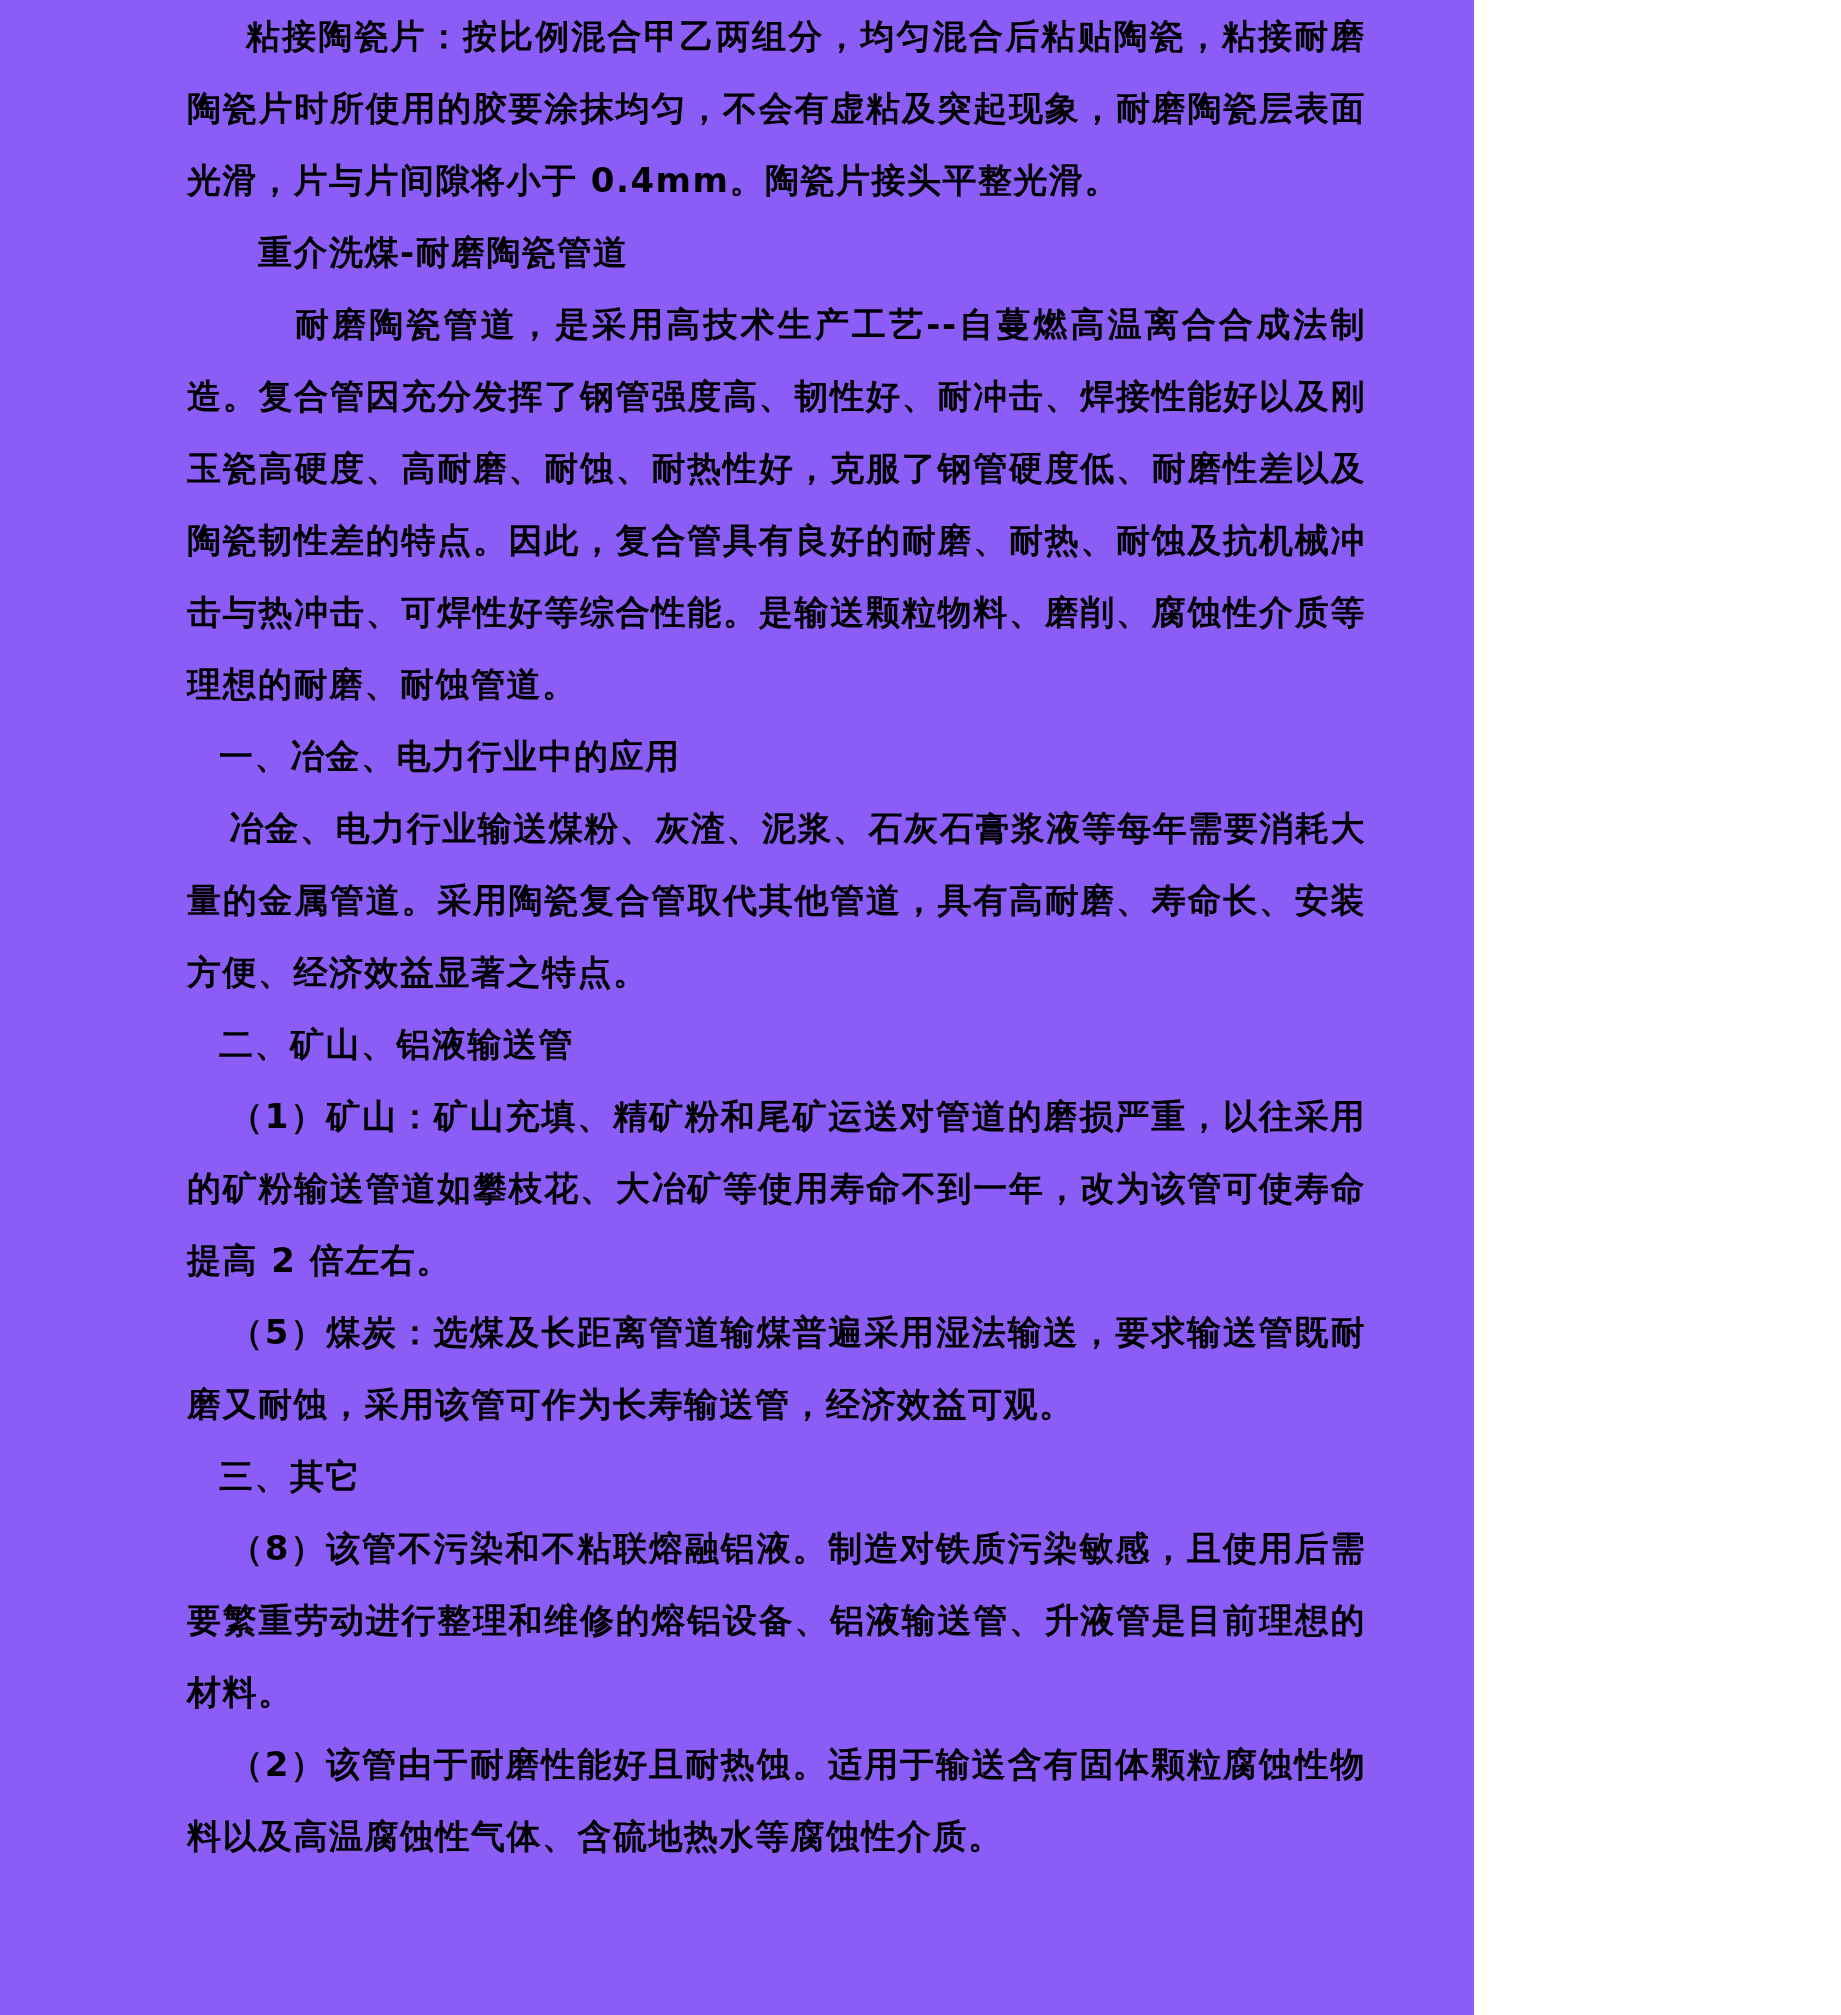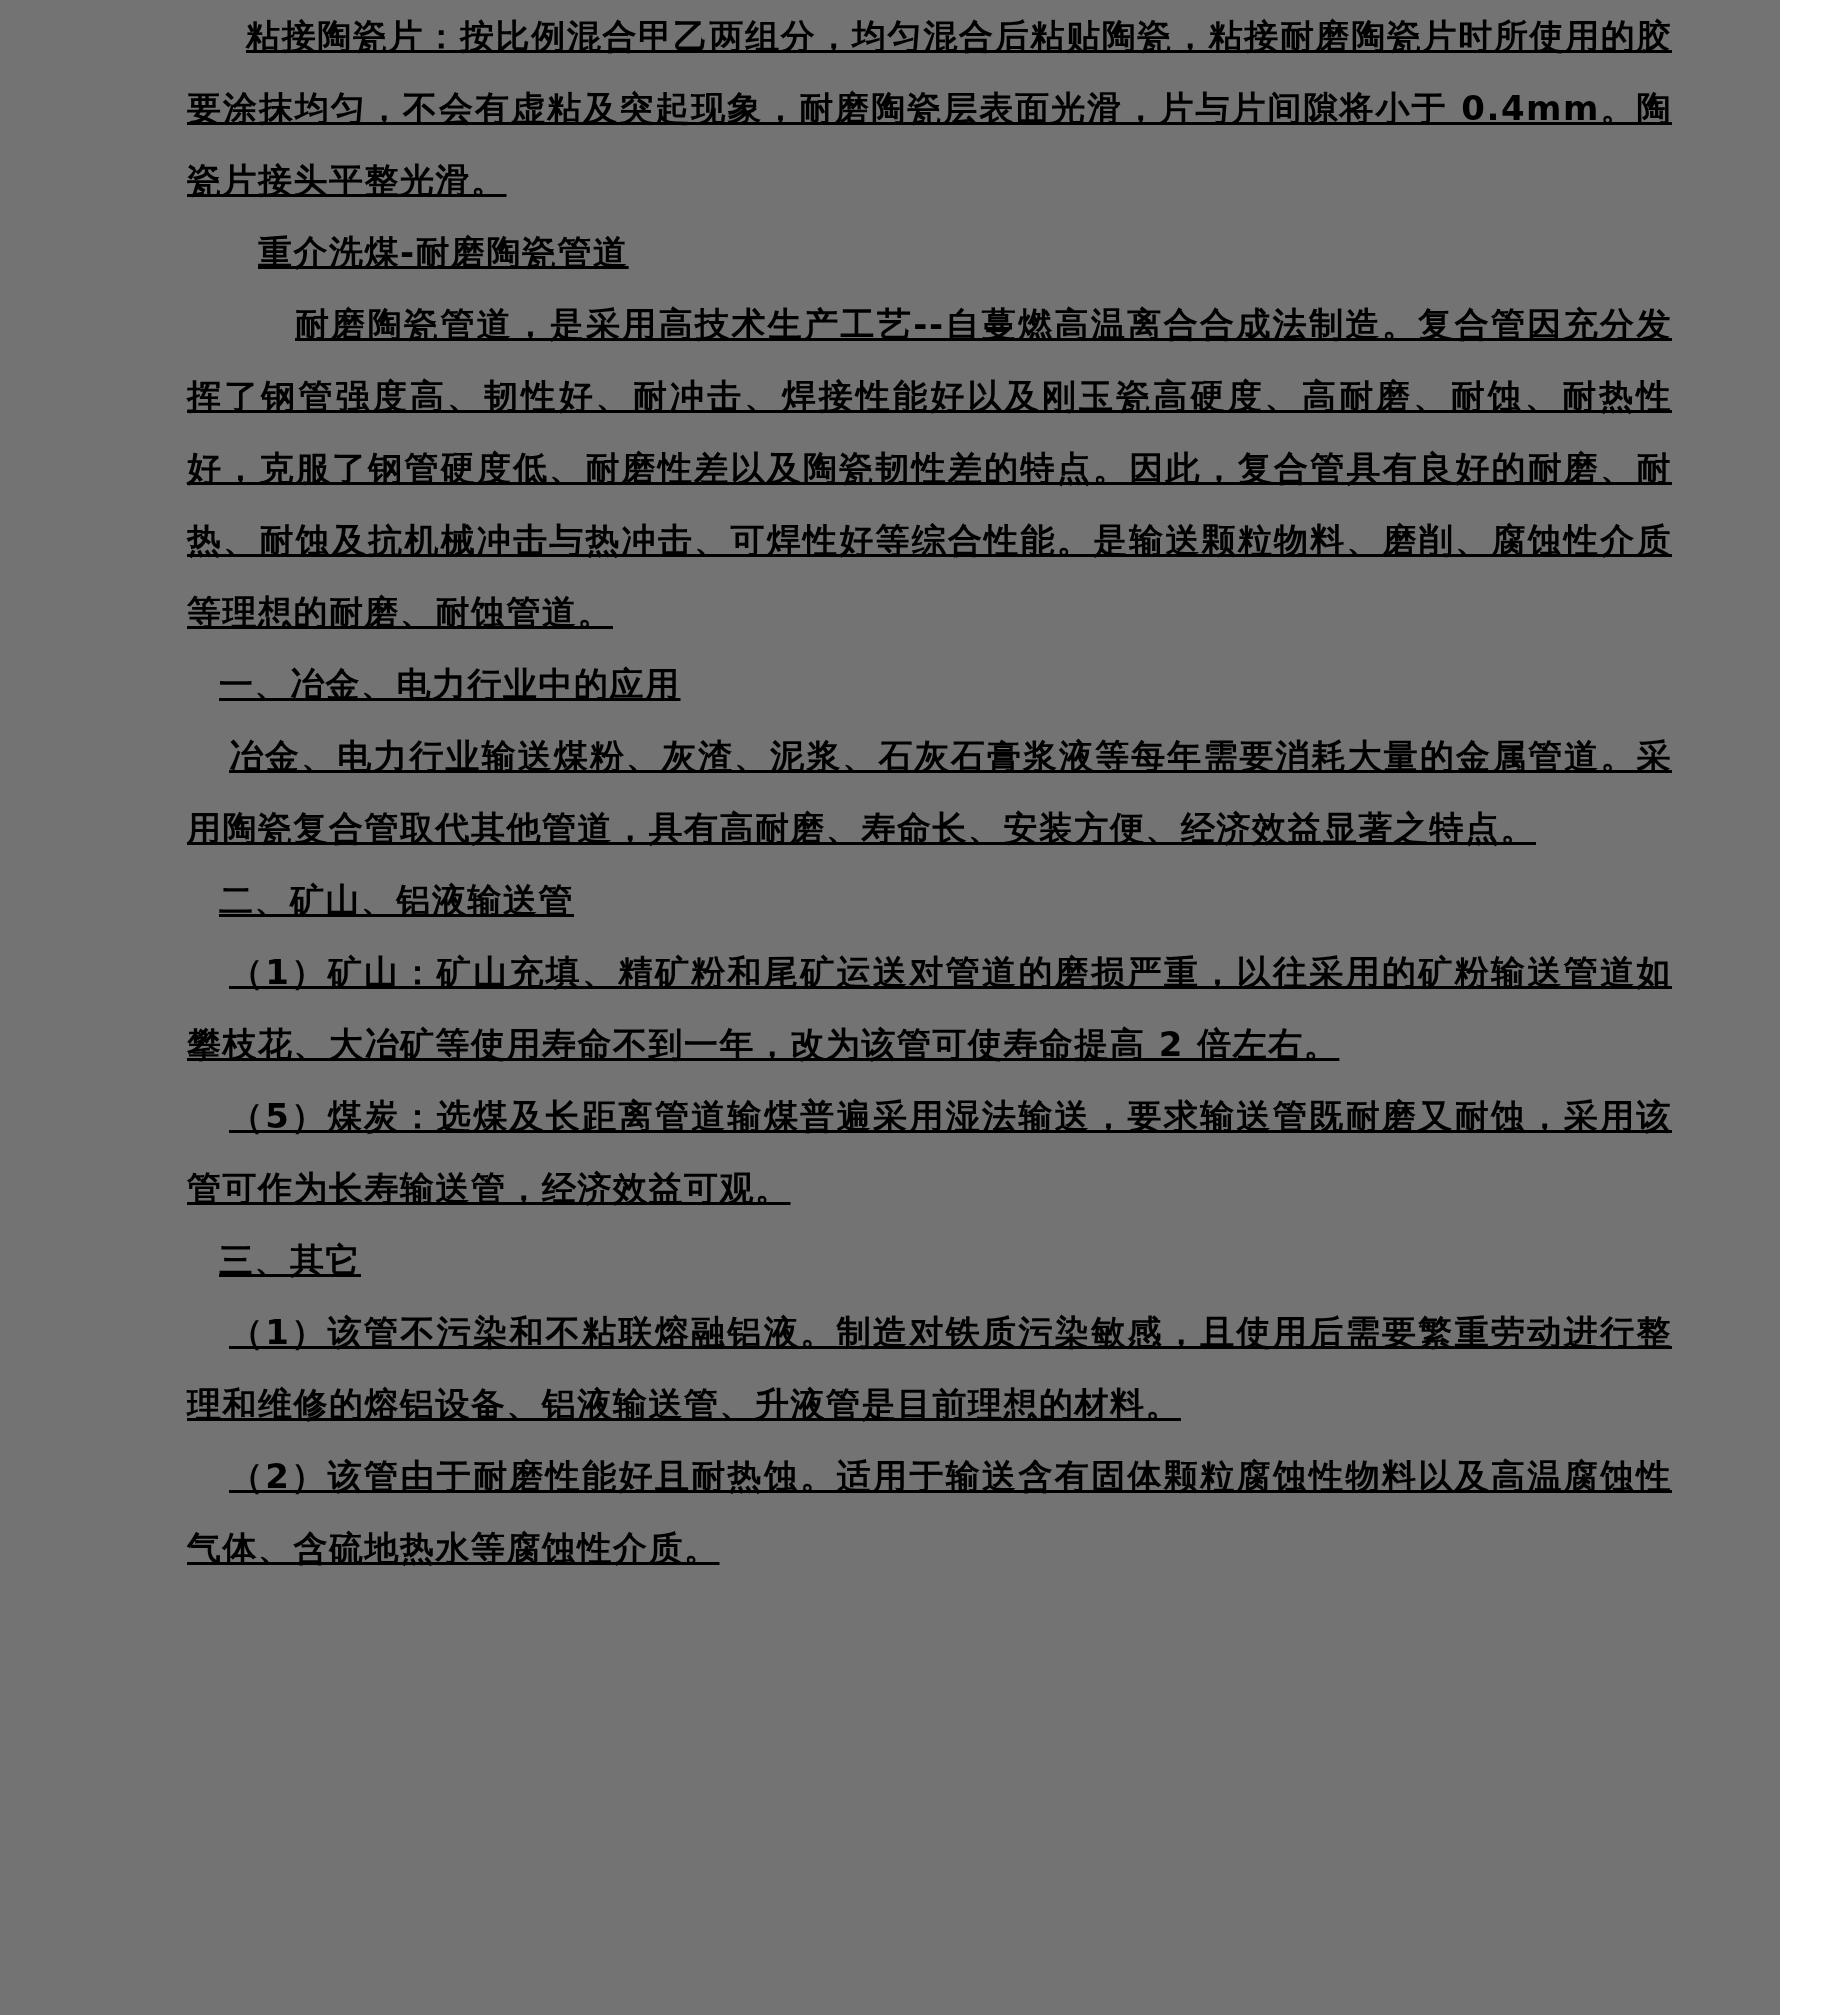--- a/index.html
+++ b/index.html
@@ -9,25 +9,24 @@
   }
   body {
     width: 1842px;
     height: 2015px;
     overflow: hidden;
     color: #000000;
     font-family: "DejaVu Sans", sans-serif;
   }
   .page {
     box-sizing: border-box;
-    width: 1780px;
+    width: 1474px;
     height: 2015px;
     padding: 0 108px 0 187px;
-    background: #737373;
-    text-decoration: underline;
+    background: #8b5cf6;
   }
   .para {
     margin: 0;
     font-size: 34px;
     line-height: 72px;
     font-weight: 600;
     letter-spacing: 1.5px;
     text-align: justify;
     word-break: break-all;
     color: #000000;
@@ -46,17 +45,17 @@
 <main class="page">
   <p class="para ind-a">粘接陶瓷片：按比例混合甲乙两组分，均匀混合后粘贴陶瓷，粘接耐磨陶瓷片时所使用的胶要涂抹均匀，不会有虚粘及突起现象，耐磨陶瓷层表面光滑，片与片间隙将小于 0.4mm。陶瓷片接头平整光滑。</p>
   <p class="para ind-b">重介洗煤-耐磨陶瓷管道</p>
   <p class="para ind-c">耐磨陶瓷管道，是采用高技术生产工艺--自蔓燃高温离合合成法制造。复合管因充分发挥了钢管强度高、韧性好、耐冲击、焊接性能好以及刚玉瓷高硬度、高耐磨、耐蚀、耐热性好，克服了钢管硬度低、耐磨性差以及陶瓷韧性差的特点。因此，复合管具有良好的耐磨、耐热、耐蚀及抗机械冲击与热冲击、可焊性好等综合性能。是输送颗粒物料、磨削、腐蚀性介质等理想的耐磨、耐蚀管道。</p>
   <p class="para ind-f">一、冶金、电力行业中的应用</p>
   <p class="para ind-e">冶金、电力行业输送煤粉、灰渣、泥浆、石灰石膏浆液等每年需要消耗大量的金属管道。采用陶瓷复合管取代其他管道，具有高耐磨、寿命长、安装方便、经济效益显著之特点。</p>
   <p class="para ind-f">二、矿山、铝液输送管</p>
   <p class="para ind-e">（1）矿山：矿山充填、精矿粉和尾矿运送对管道的磨损严重，以往采用的矿粉输送管道如攀枝花、大冶矿等使用寿命不到一年，改为该管可使寿命提高 2 倍左右。</p>
   <p class="para ind-e">（5）煤炭：选煤及长距离管道输煤普遍采用湿法输送，要求输送管既耐磨又耐蚀，采用该管可作为长寿输送管，经济效益可观。</p>
   <p class="para ind-f">三、其它</p>
-  <p class="para ind-e">（1）该管不污染和不粘联熔融铝液。制造对铁质污染敏感，且使用后需要繁重劳动进行整理和维修的熔铝设备、铝液输送管、升液管是目前理想的材料。</p>
+  <p class="para ind-e">（8）该管不污染和不粘联熔融铝液。制造对铁质污染敏感，且使用后需要繁重劳动进行整理和维修的熔铝设备、铝液输送管、升液管是目前理想的材料。</p>
   <p class="para ind-e">（2）该管由于耐磨性能好且耐热蚀。适用于输送含有固体颗粒腐蚀性物料以及高温腐蚀性气体、含硫地热水等腐蚀性介质。</p>
 
 </main>
 
 
 </body></html>

